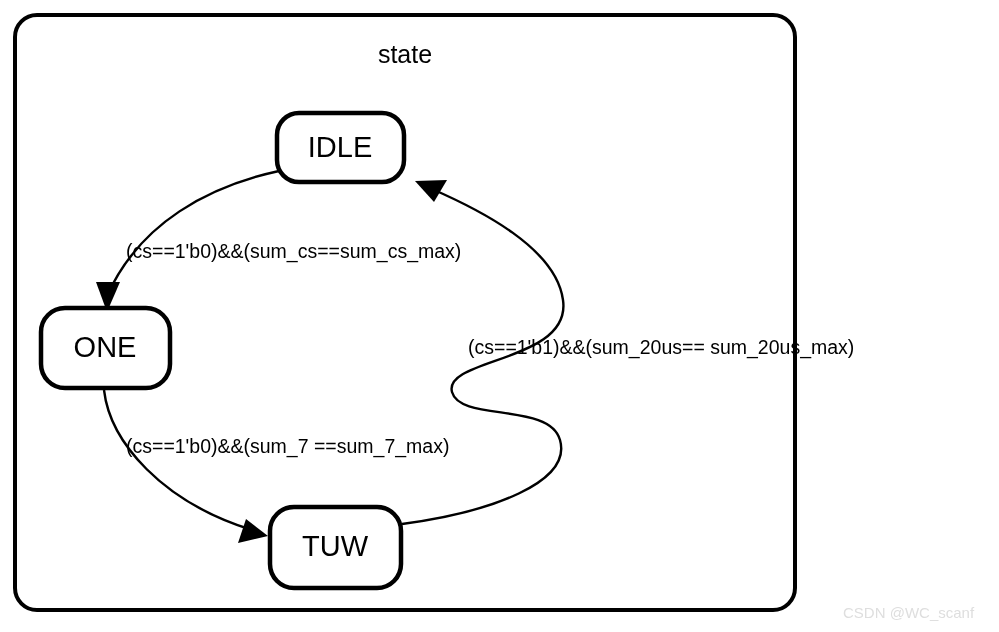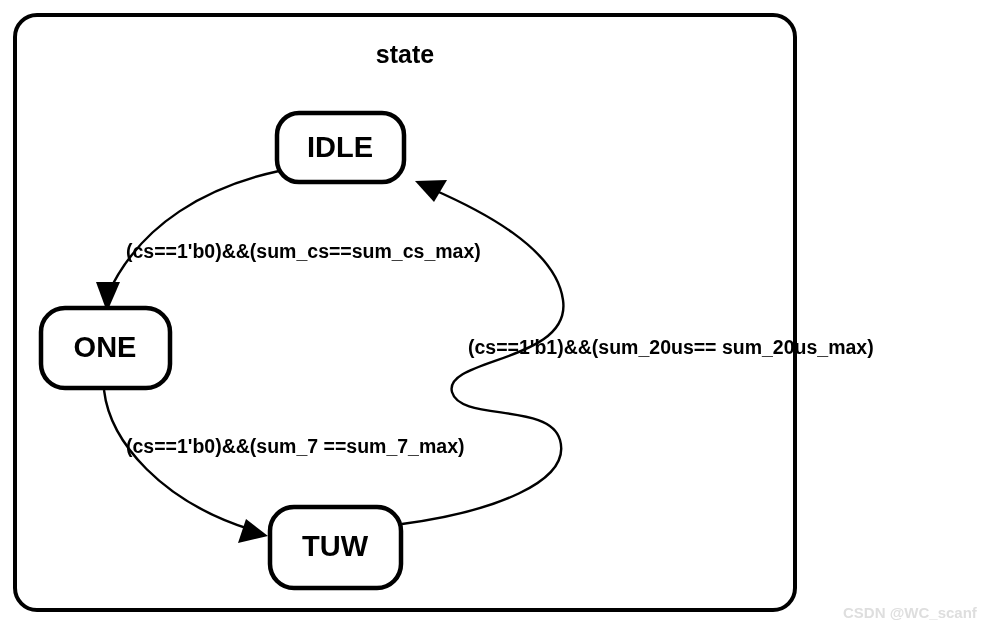--- a/index.html
+++ b/index.html
@@ -9,21 +9,20 @@
   }
   body {
     font-family: "Liberation Sans", sans-serif;
   }
   #canvas {
     position: relative;
     width: 999px;
     height: 632px;
     background: #ffffff;
     overflow: hidden;
-    font-weight: bold;
   }
   #diagram-svg {
     position: absolute;
     left: 0;
     top: 0;
     width: 999px;
     height: 632px;
   }
   .frame-rect {
     fill: none;

